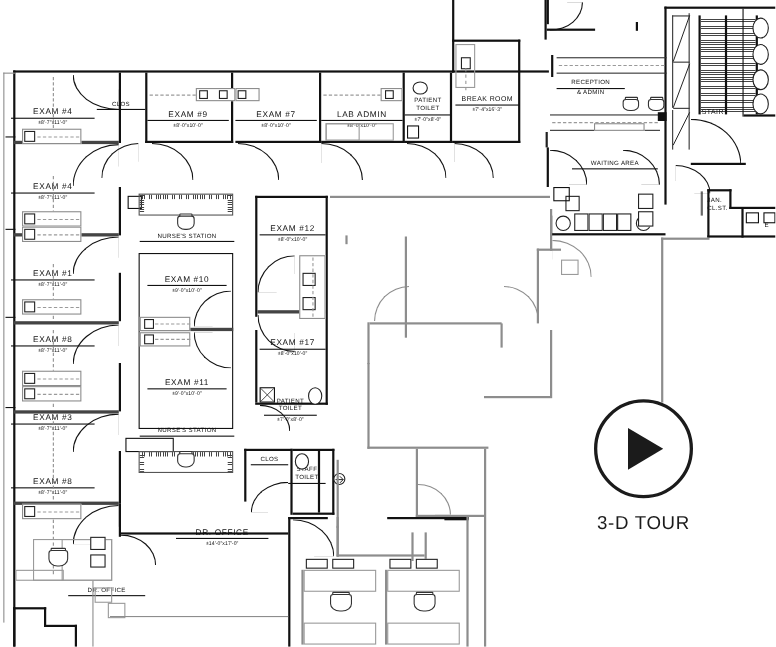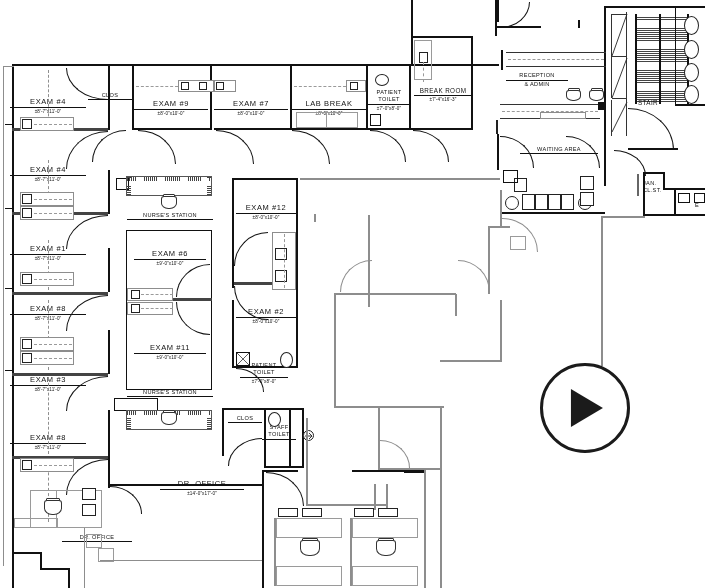--- a/index.html
+++ b/index.html
@@ -213,21 +213,21 @@
   </div>
   <div class="lbl" style="left:134px;top:100px;width:74px;">
     <span class="nm">EXAM #9</span>
       <span class="dm">±8'-0"x10'-0"</span>
   </div>
   <div class="lbl" style="left:214px;top:100px;width:74px;">
     <span class="nm">EXAM #7</span>
       <span class="dm">±8'-0"x10'-0"</span>
   </div>
   <div class="lbl" style="left:292px;top:100px;width:74px;">
-    <span class="nm">LAB BREAK</span>
+    <span class="nm">LAB ADMIN</span>
       <span class="dm">±8'-0"x10'-0"</span>
   </div>
   <div class="lbl xs" style="left:368px;top:89px;width:42px;line-height:1.22;">
     <span class="nm" style="border-bottom:none;">PATIENT</span>
     <span class="nm">TOILET</span>
     <span class="dm">±7'-0"x8'-0"</span>
   </div>
   <div class="lbl sm" style="left:414px;top:87px;width:58px;">
     <span class="nm">BREAK ROOM</span>
       <span class="dm">±7'-4"x16'-3"</span>
@@ -339,21 +339,21 @@
     <div class="back"></div>
       <div class="seat"></div>
   </div>
   <div class="lbl plain xs" style="left:127px;top:212px;width:86px;">
     <span class="nm" style="border-bottom:1px solid #111;">NURSE'S STATION</span>
   </div>
 
   <div class="outline" style="left:126px;top:230px;width:86px;height:160px;"></div>
   <div class="wm" style="left:128px;top:298px;width:84px;height:3.2px;"></div>
   <div class="lbl" style="left:134px;top:250px;width:72px;">
-    <span class="nm">EXAM #6</span>
+    <span class="nm">EXAM #10</span>
       <span class="dm">±9'-0"x10'-0"</span>
   </div>
   <div class="lbl" style="left:134px;top:344px;width:72px;">
     <span class="nm">EXAM #11</span>
       <span class="dm">±9'-0"x10'-0"</span>
   </div>
   <div class="fix-l" style="left:127px;top:288px;width:46px;height:13px;"></div>
   <div class="fix" style="left:131px;top:290px;width:9px;height:9px;"></div>
   <div class="dash-h" style="left:141px;top:294px;width:32px;"></div>
   <div class="fix-l" style="left:127px;top:302px;width:46px;height:13px;"></div>
@@ -379,21 +379,21 @@
   <div class="w" style="left:296px;top:178px;width:2.2px;height:190px;"></div>
   <div class="wm" style="left:234px;top:282px;width:62px;height:3.2px;"></div>
   <div class="w" style="left:232px;top:300px;width:2.2px;height:66px;"></div>
   <div class="w" style="left:232px;top:366px;width:66px;height:2.2px;"></div>
 
   <div class="lbl" style="left:236px;top:204px;width:60px;">
     <span class="nm">EXAM #12</span>
       <span class="dm">±8'-0"x10'-0"</span>
   </div>
   <div class="lbl" style="left:236px;top:308px;width:60px;">
-    <span class="nm">EXAM #2</span>
+    <span class="nm">EXAM #17</span>
       <span class="dm">±8'-0"x10'-0"</span>
   </div>
 
   <div class="fix-l" style="left:272px;top:232px;width:24px;height:58px;"></div>
   <div class="fix" style="left:275px;top:248px;width:12px;height:12px;"></div>
   <div class="fix" style="left:275px;top:270px;width:12px;height:12px;"></div>
   <div class="dash-v" style="left:284px;top:234px;height:54px;"></div>
 
   <div class="arcq q-tl" style="left:234px;top:232px;width:34px;height:34px;"></div>
   <div class="arcq q-bl" style="left:234px;top:286px;width:34px;height:34px;"></div>
@@ -524,15 +524,16 @@
 
   <div class="wl" style="left:440px;top:470px;width:1.5px;height:118px;"></div>
   <div class="wl" style="left:424px;top:470px;width:1.5px;height:118px;"></div>
   <div class="wl" style="left:306px;top:470px;width:1.5px;height:10px;"></div>
   <div class="outline-l" style="left:510px;top:236px;width:16px;height:14px;"></div>
 
   <div id="tour" style="left:492px;top:363px;width:186px;">
     <div class="circ">
       <div class="tri"></div>
     </div>
+    <div class="t1">3-D TOUR</div>
   </div>
 
 </div>
 
 </body></html>

